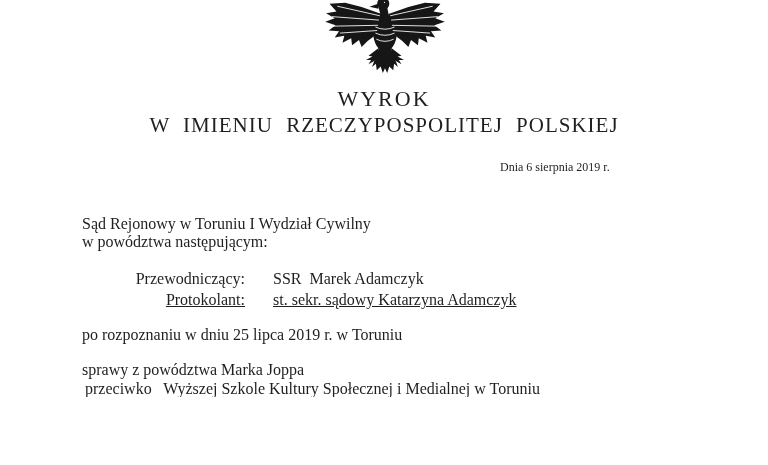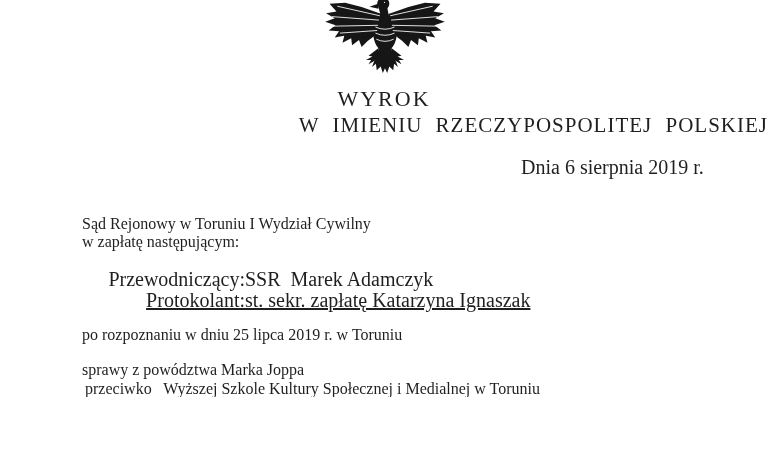--- a/index.html
+++ b/index.html
@@ -28,44 +28,44 @@
     line-height: 26px;
   }
   .title-line1 {
     font-size: 22px;
     letter-spacing: 2px;
   }
   .title-line2 {
     font-size: 21px;
     letter-spacing: 1px;
     word-spacing: 7px;
-    text-align: right;
   }
   .date-line {
     position: absolute;
-    left: 521px;
+    left: 500px;
     top: 156px;
-    font-size: 20px;
+    font-size: 12px;
     line-height: 22px;
     white-space: pre;
   }
   .doc-line {
     position: absolute;
     font-size: 16px;
     line-height: 22px;
     white-space: pre;
   }
   .court1 { left: 82px; top: 213px; }
   .court2 { left: 82px; top: 231px; }
   .panel-row {
     position: absolute;
     left: 82px;
-    font-size: 20px;
+    font-size: 16px;
     line-height: 22px;
     display: flex;
+    gap: 28px;
   }
   .panel-r1 { top: 268px; }
   .panel-r2 { top: 289px; text-decoration: underline; }
   .panel-role {
     display: inline-block;
     width: 163px;
     text-align: right;
     white-space: pre;
   }
   .panel-value {
@@ -127,29 +127,29 @@
   </div>
 
   <div class="title-block">
     <div class="title-line1">WYROK</div>
     <div class="title-line2">W IMIENIU RZECZYPOSPOLITEJ POLSKIEJ</div>
   </div>
 
   <div class="date-line">Dnia 6 sierpnia 2019 r.</div>
 
   <div class="doc-line court1">Sąd Rejonowy w Toruniu I Wydział Cywilny</div>
-  <div class="doc-line court2">w zapłatę następującym:</div>
+  <div class="doc-line court2">w powództwa następującym:</div>
 
   <div class="panel-row panel-r1">
     <span class="panel-role">Przewodniczący:</span>
     <span class="panel-value">SSR  Marek Adamczyk</span>
   </div>
   <div class="panel-row panel-r2">
     <span class="panel-role">Protokolant:</span>
-    <span class="panel-value">st. sekr. zapłatę Katarzyna Ignaszak</span>
+    <span class="panel-value">st. sekr. sądowy Katarzyna Adamczyk</span>
   </div>
 
   <div class="doc-line body1">po rozpoznaniu w dniu 25 lipca 2019 r. w Toruniu</div>
   <div class="doc-line body2">sprawy z powództwa Marka Joppa</div>
   <div class="doc-line body3">przeciwko   Wyższej Szkole Kultury Społecznej i Medialnej w Toruniu</div>
   <div class="doc-line body4">o składzie</div>
 
 </div>
 
 </body></html>

